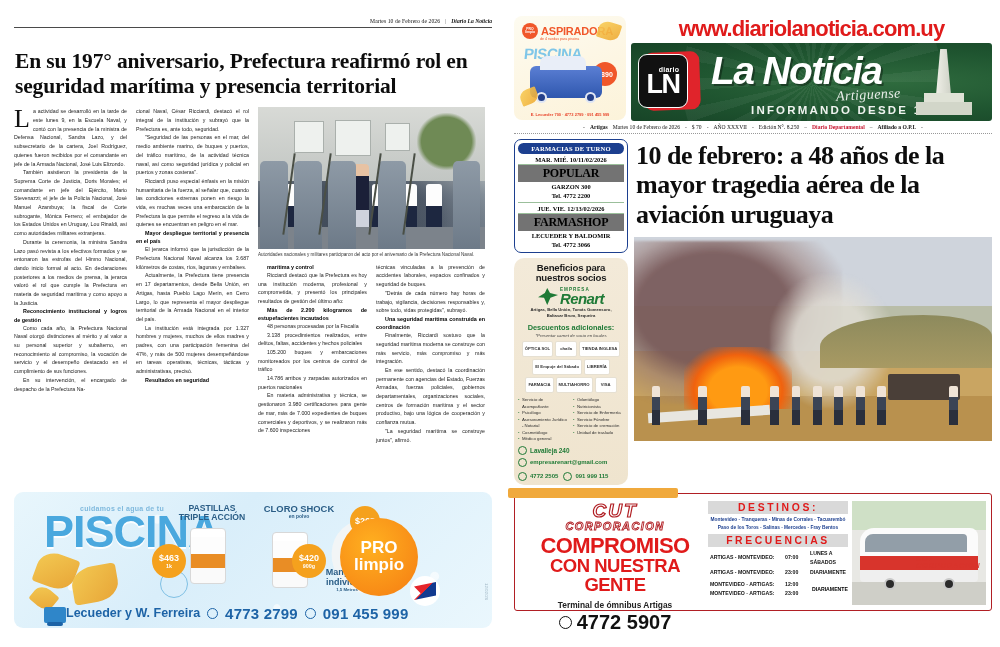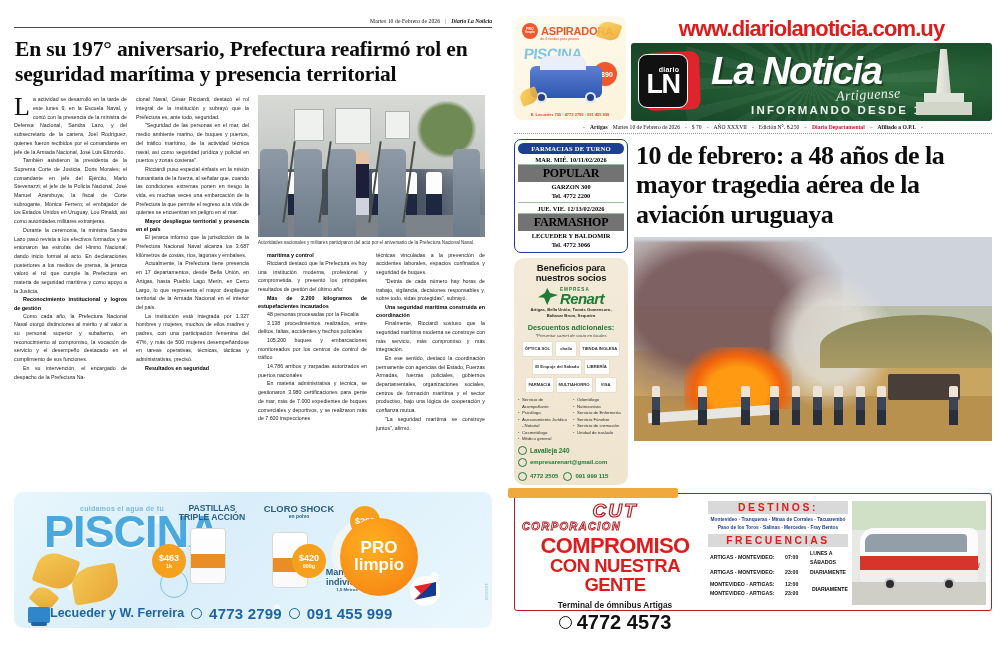--- a/index.html
+++ b/index.html
@@ -32,21 +32,21 @@
     display:flex; align-items:center; padding-left:12px;
   }
   .section-band .sec-title {
     font-family:"Liberation Serif", serif; font-weight:bold;
     font-size:17px; letter-spacing:.4px; color:#111;
   }
 
   .headline-left {
     font-family:"Liberation Serif", serif; font-weight:bold;
     font-size:21.5px; line-height:1.17; color:#0d0d0d;
-    margin:9px 0 8px 1px; letter-spacing:-0.15px;
+    margin:21px 0 8px 1px; letter-spacing:-0.15px;
   }
 
   .cols { display:flex; gap:9px; }
   .col { width:113px; }
   .col.wide { width:227px; }
 
   .body-text {
     font-size:5.25px; line-height:1.66; text-align:justify;
     color:#1b1b1b; font-family:"Liberation Sans", sans-serif;
     hyphens:auto;
@@ -170,21 +170,21 @@
     position:absolute; right:52px; top:84px; width:30px; height:30px;
     border-radius:50%; background:#fff; overflow:hidden;
     display:flex; align-items:center; justify-content:center;
   }
   .pool-ad .sol-logo i {
     display:block; width:22px; height:18px;
     background:linear-gradient(135deg,#e5252b 50%, #123a8f 50%);
     clip-path:polygon(0 25%,100% 0,100% 75%,0 100%,30% 62%);
   }
   .pool-ad .footbar {
-    position:absolute; left:0; bottom:0; width:100%; height:30px;
+    position:absolute; left:16px; bottom:0; width:100%; height:30px;
     display:flex; align-items:center; gap:7px; padding-left:36px;
     color:#1d63a6; font-weight:bold;
   }
   .pool-ad .addr { font-size:12.5px; }
   .pool-ad .phone1, .pool-ad .phone2 { font-size:15px; letter-spacing:.2px; }
   .pool-ad .truck {
     position:absolute; left:14px; bottom:5px; width:22px; height:16px;
     background:#2f86c9; border-radius:2px;
   }
   .pool-ad .truck:after {
@@ -466,20 +466,21 @@
   }
   .cut-left { width:190px; position:relative; padding:4px 0 0 4px; }
   .cut-logo {
     font-size:19px; font-weight:bold; font-style:italic; color:#fff;
     -webkit-text-stroke:1.2px #b11f24; letter-spacing:2px; line-height:1;
     text-align:center;
   }
   .cut-logo2 {
     font-size:11px; font-weight:bold; font-style:italic; color:#fff;
     -webkit-text-stroke:.9px #b11f24; letter-spacing:1.4px; line-height:1.1;
+    text-align:center;
   }
   .cut-slogan1 {
     font-size:22px; font-weight:bold; color:#e01b1b; letter-spacing:-.6px;
     line-height:1.02; text-align:center; margin-top:3px;
   }
   .cut-slogan2 {
     font-size:18.5px; font-weight:bold; color:#e01b1b; letter-spacing:-.5px;
     line-height:1.02; text-align:center;
   }
   .cut-term {
@@ -863,21 +864,21 @@
 
     <div class="cut-ad">
       <div class="cut-left">
         <div class="cut-logo">CUT</div>
         <div class="cut-logo2">CORPORACION</div>
         <div class="cut-slogan1">COMPROMISO</div>
         <div class="cut-slogan2">CON NUESTRA GENTE</div>
         <div class="cut-term">Terminal de ómnibus Artigas</div>
         <div class="cut-phone">
           <span class="ph"></span>
-          <span>4772 4573</span>
+          <span>4772 5907</span>
         </div>
       </div>
       <div class="cut-mid">
         <div class="cut-band">DESTINOS:</div>
         <div class="cut-dest">
           <div>Montevideo - Tranqueras - Minas de Corrales - Tacuarembó</div>
           <div>Paso de los Toros - Salinas - Mercedes - Fray Bentos</div>
         </div>
         <div class="cut-band">FRECUENCIAS</div>
         <div class="freq-tbl">

